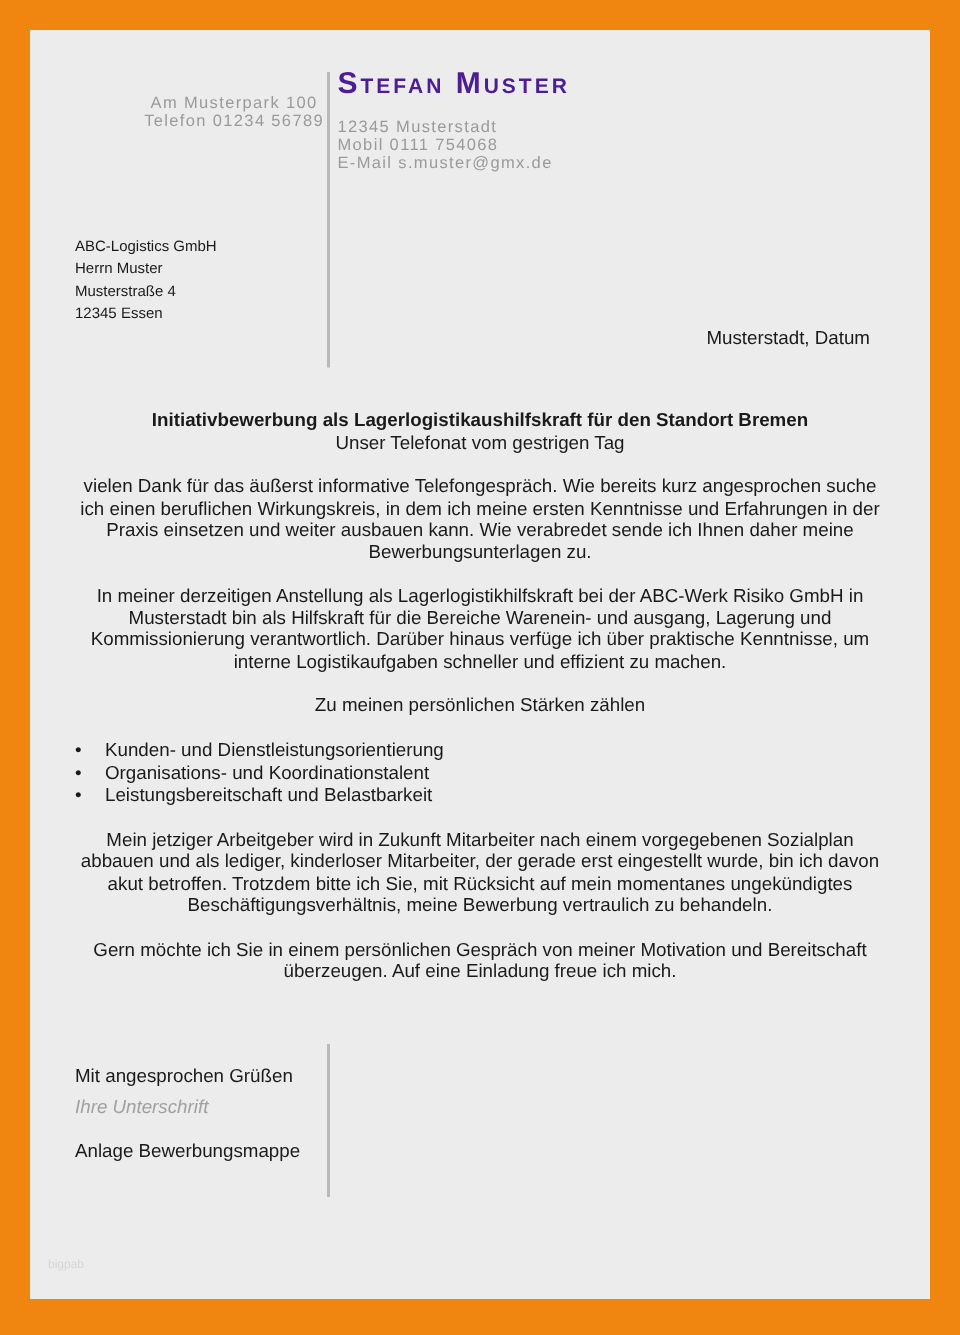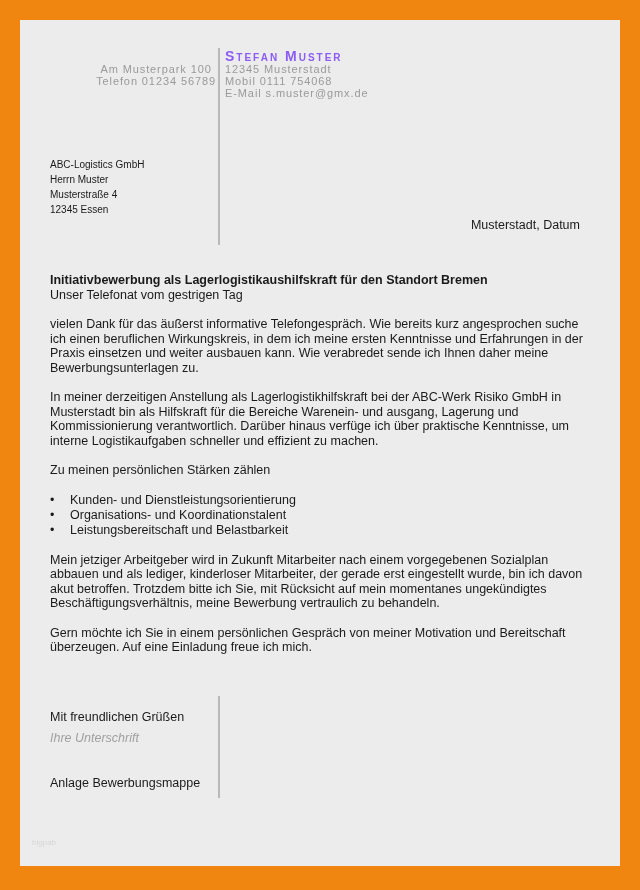--- a/index.html
+++ b/index.html
@@ -33,47 +33,47 @@
     .sender-right {
       position: absolute;
       left: 205px; top: 29px;
       color: #9a9a9a;
       font-size: 11px;
       line-height: 12px;
       letter-spacing: 0.9px;
     }
     .sender-name {
       font-weight: bold;
-      font-size: 14px;
+      font-size: 20px;
       line-height: 14px;
       letter-spacing: 2px;
       font-variant: small-caps;
-      color: #8b5cf6;
-      margin-bottom: 0px;
+      color: #4c1d95;
+      margin-bottom: 16px;
     }
     .recipient {
       position: absolute;
       left: 30px; top: 137px;
       font-size: 10px;
       line-height: 15px;
     }
     .date {
       position: absolute;
       right: 40px; top: 198px;
       font-size: 12.5px;
     }
     .body {
       position: absolute;
       left: 30px; top: 253px;
       width: 540px;
       font-size: 12.5px;
       line-height: 14.5px;
     }
     .subject-bold { font-weight: bold; }
-    .para { margin-bottom: 15px; }
+    .para { margin-bottom: 15px; text-align: center; }
     ul.strengths {
       list-style: none;
       margin-bottom: 15px;
     }
     ul.strengths li {
       position: relative;
       padding-left: 20px;
       line-height: 15px;
     }
     ul.strengths li .bullet {
@@ -83,21 +83,21 @@
       position: absolute;
       left: 30px; top: 690px;
       font-size: 12.5px;
       line-height: 15px;
     }
     .closing .sig {
       color: #a0a0a0;
       font-style: italic;
       margin-top: 6px;
     }
-    .closing .attach { margin-top: 30px; }
+    .closing .attach { margin-top: 14px; }
     .watermark {
       position: absolute;
       left: 12px; top: 818px;
       font-size: 8px;
       color: #d6d6d6;
     }
   </style>
 </head>
 <body>
 
@@ -147,19 +147,19 @@
       <li>
         <span class="bullet">•</span>
         <span>Leistungsbereitschaft und Belastbarkeit</span>
       </li>
     </ul>
     <div class="para">Mein jetziger Arbeitgeber wird in Zukunft Mitarbeiter nach einem vorgegebenen Sozialplan abbauen und als lediger, kinderloser Mitarbeiter, der gerade erst eingestellt wurde, bin ich davon akut betroffen. Trotzdem bitte ich Sie, mit Rücksicht auf mein momentanes ungekündigtes Beschäftigungsverhältnis, meine Bewerbung vertraulich zu behandeln.</div>
     <div class="para">Gern möchte ich Sie in einem persönlichen Gespräch von meiner Motivation und Bereitschaft überzeugen. Auf eine Einladung freue ich mich.</div>
   </div>
 
   <div class="closing">
-    <div>Mit freundlichen Grüßen</div>
+    <div>Mit angesprochen Grüßen</div>
     <div class="sig">Ihre Unterschrift</div>
     <div class="attach">Anlage Bewerbungsmappe</div>
   </div>
 
   <div class="watermark">bigpab</div>
 </div>
 
 </body></html>

